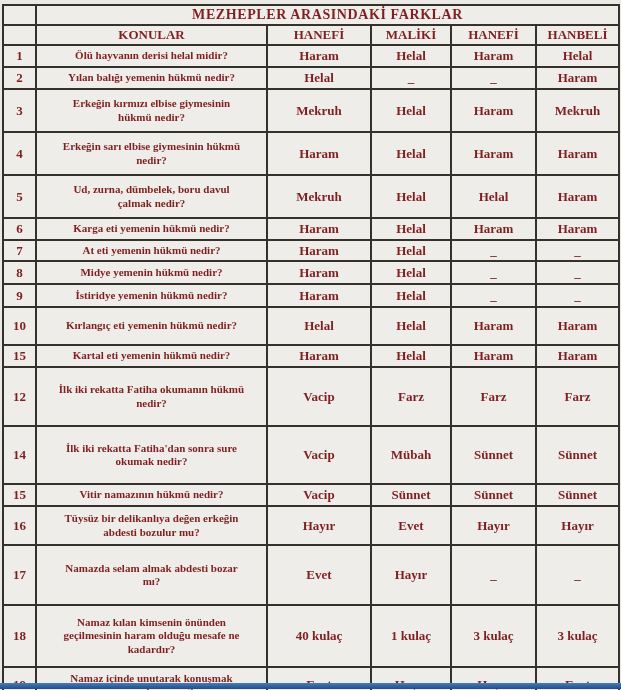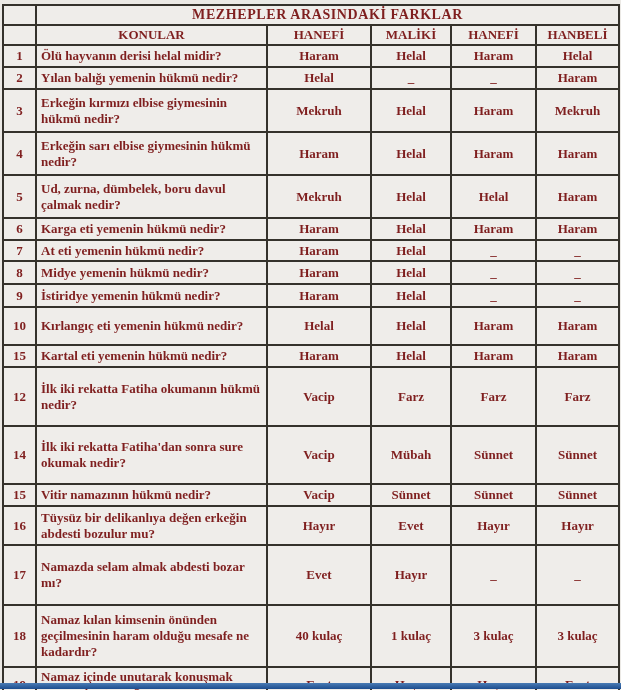--- a/index.html
+++ b/index.html
@@ -19,21 +19,21 @@
   table {
     border-collapse: collapse; table-layout: fixed;
     width: 616px; background: #f1efec;
   }
   td, th { border: 2px solid #33302a; vertical-align: middle; overflow: hidden; }
   th { font-size: 13px; text-align: center; padding: 0 1px; }
   .title-row { height: 19px; }
   .title-cell { font-size: 14px; letter-spacing: 0.6px; text-align: center; }
   .header-row { height: 20px; }
   td.no { font-size: 13px; text-align: center; padding: 0; }
-  td.question { font-size: 13px; text-align: left; line-height: 1.22; padding: 1px 4px; }
+  td.question { font-size: 11px; text-align: center; line-height: 1.22; padding: 1px 20px; }
   td.value { font-size: 13px; text-align: center; padding: 0 1px; }
   td.value span.dash { display: inline-block; transform: translateY(4px); }
   .bottom-bar {
     position: absolute; left: 0; top: 683px; width: 621px; height: 6px;
     background: linear-gradient(#4a7cb5, #1d4d8e); z-index: 5;
   }
 </style>
 </head>
 <body>
 

